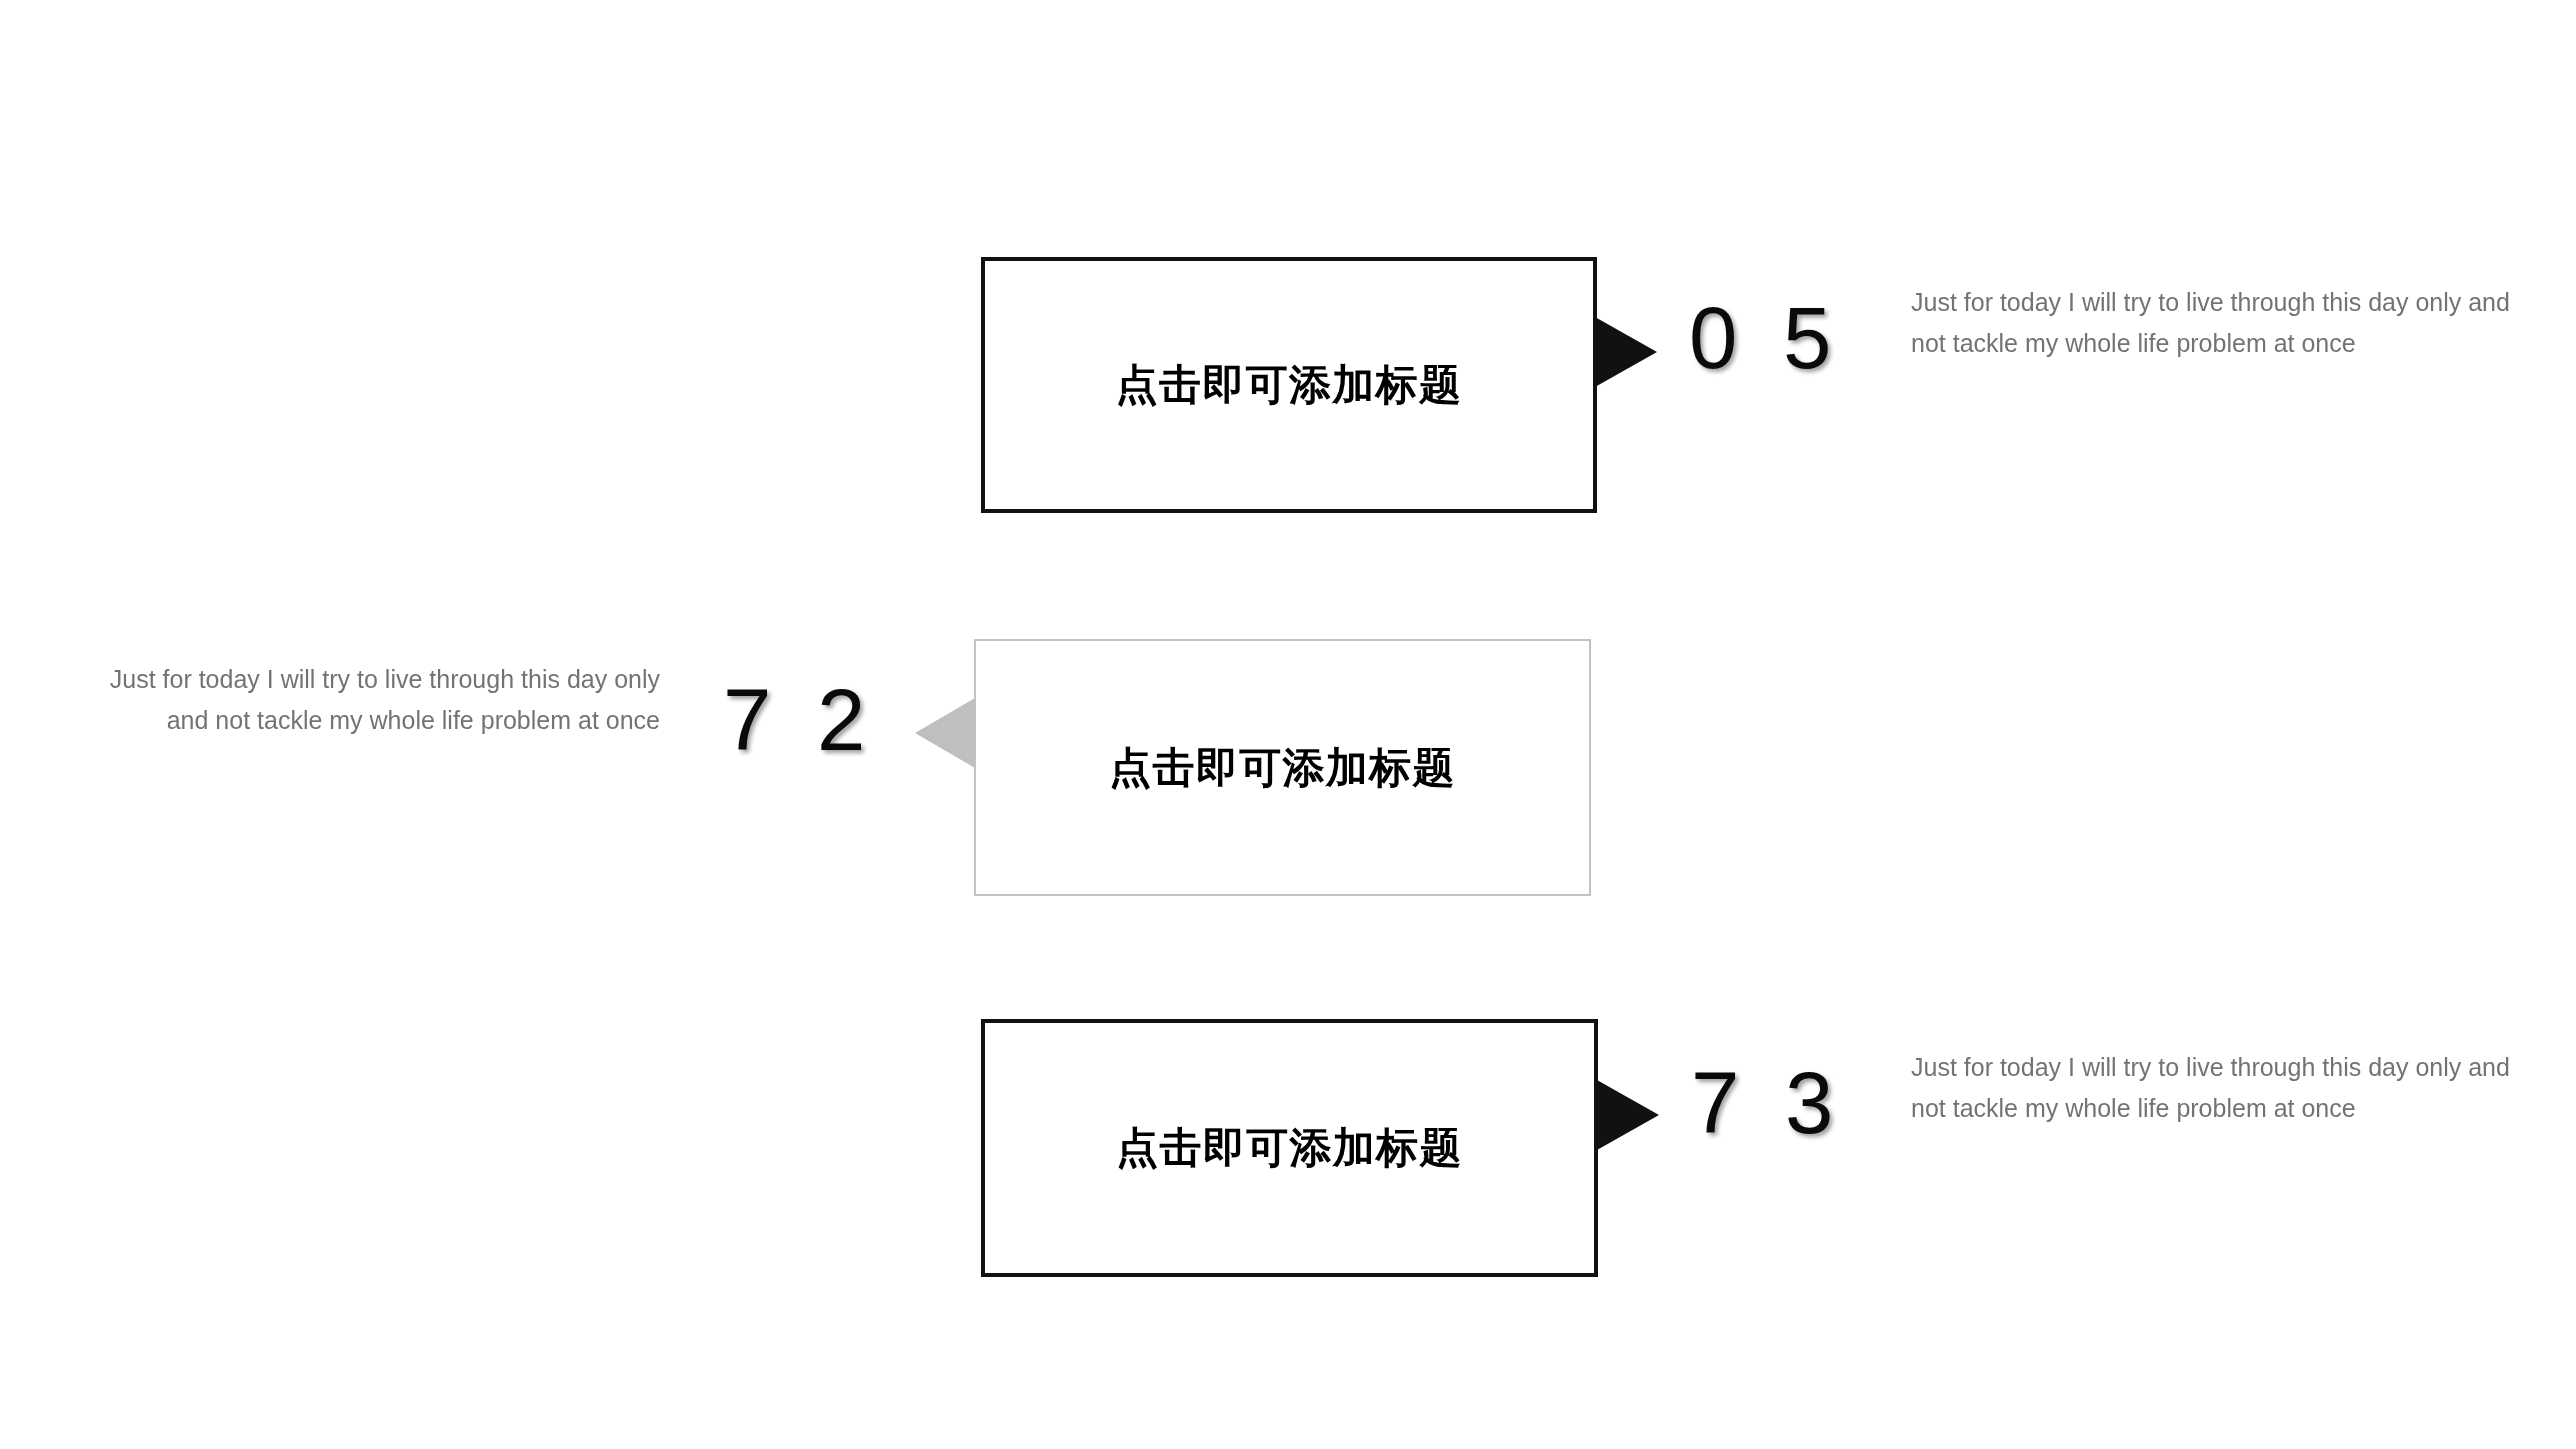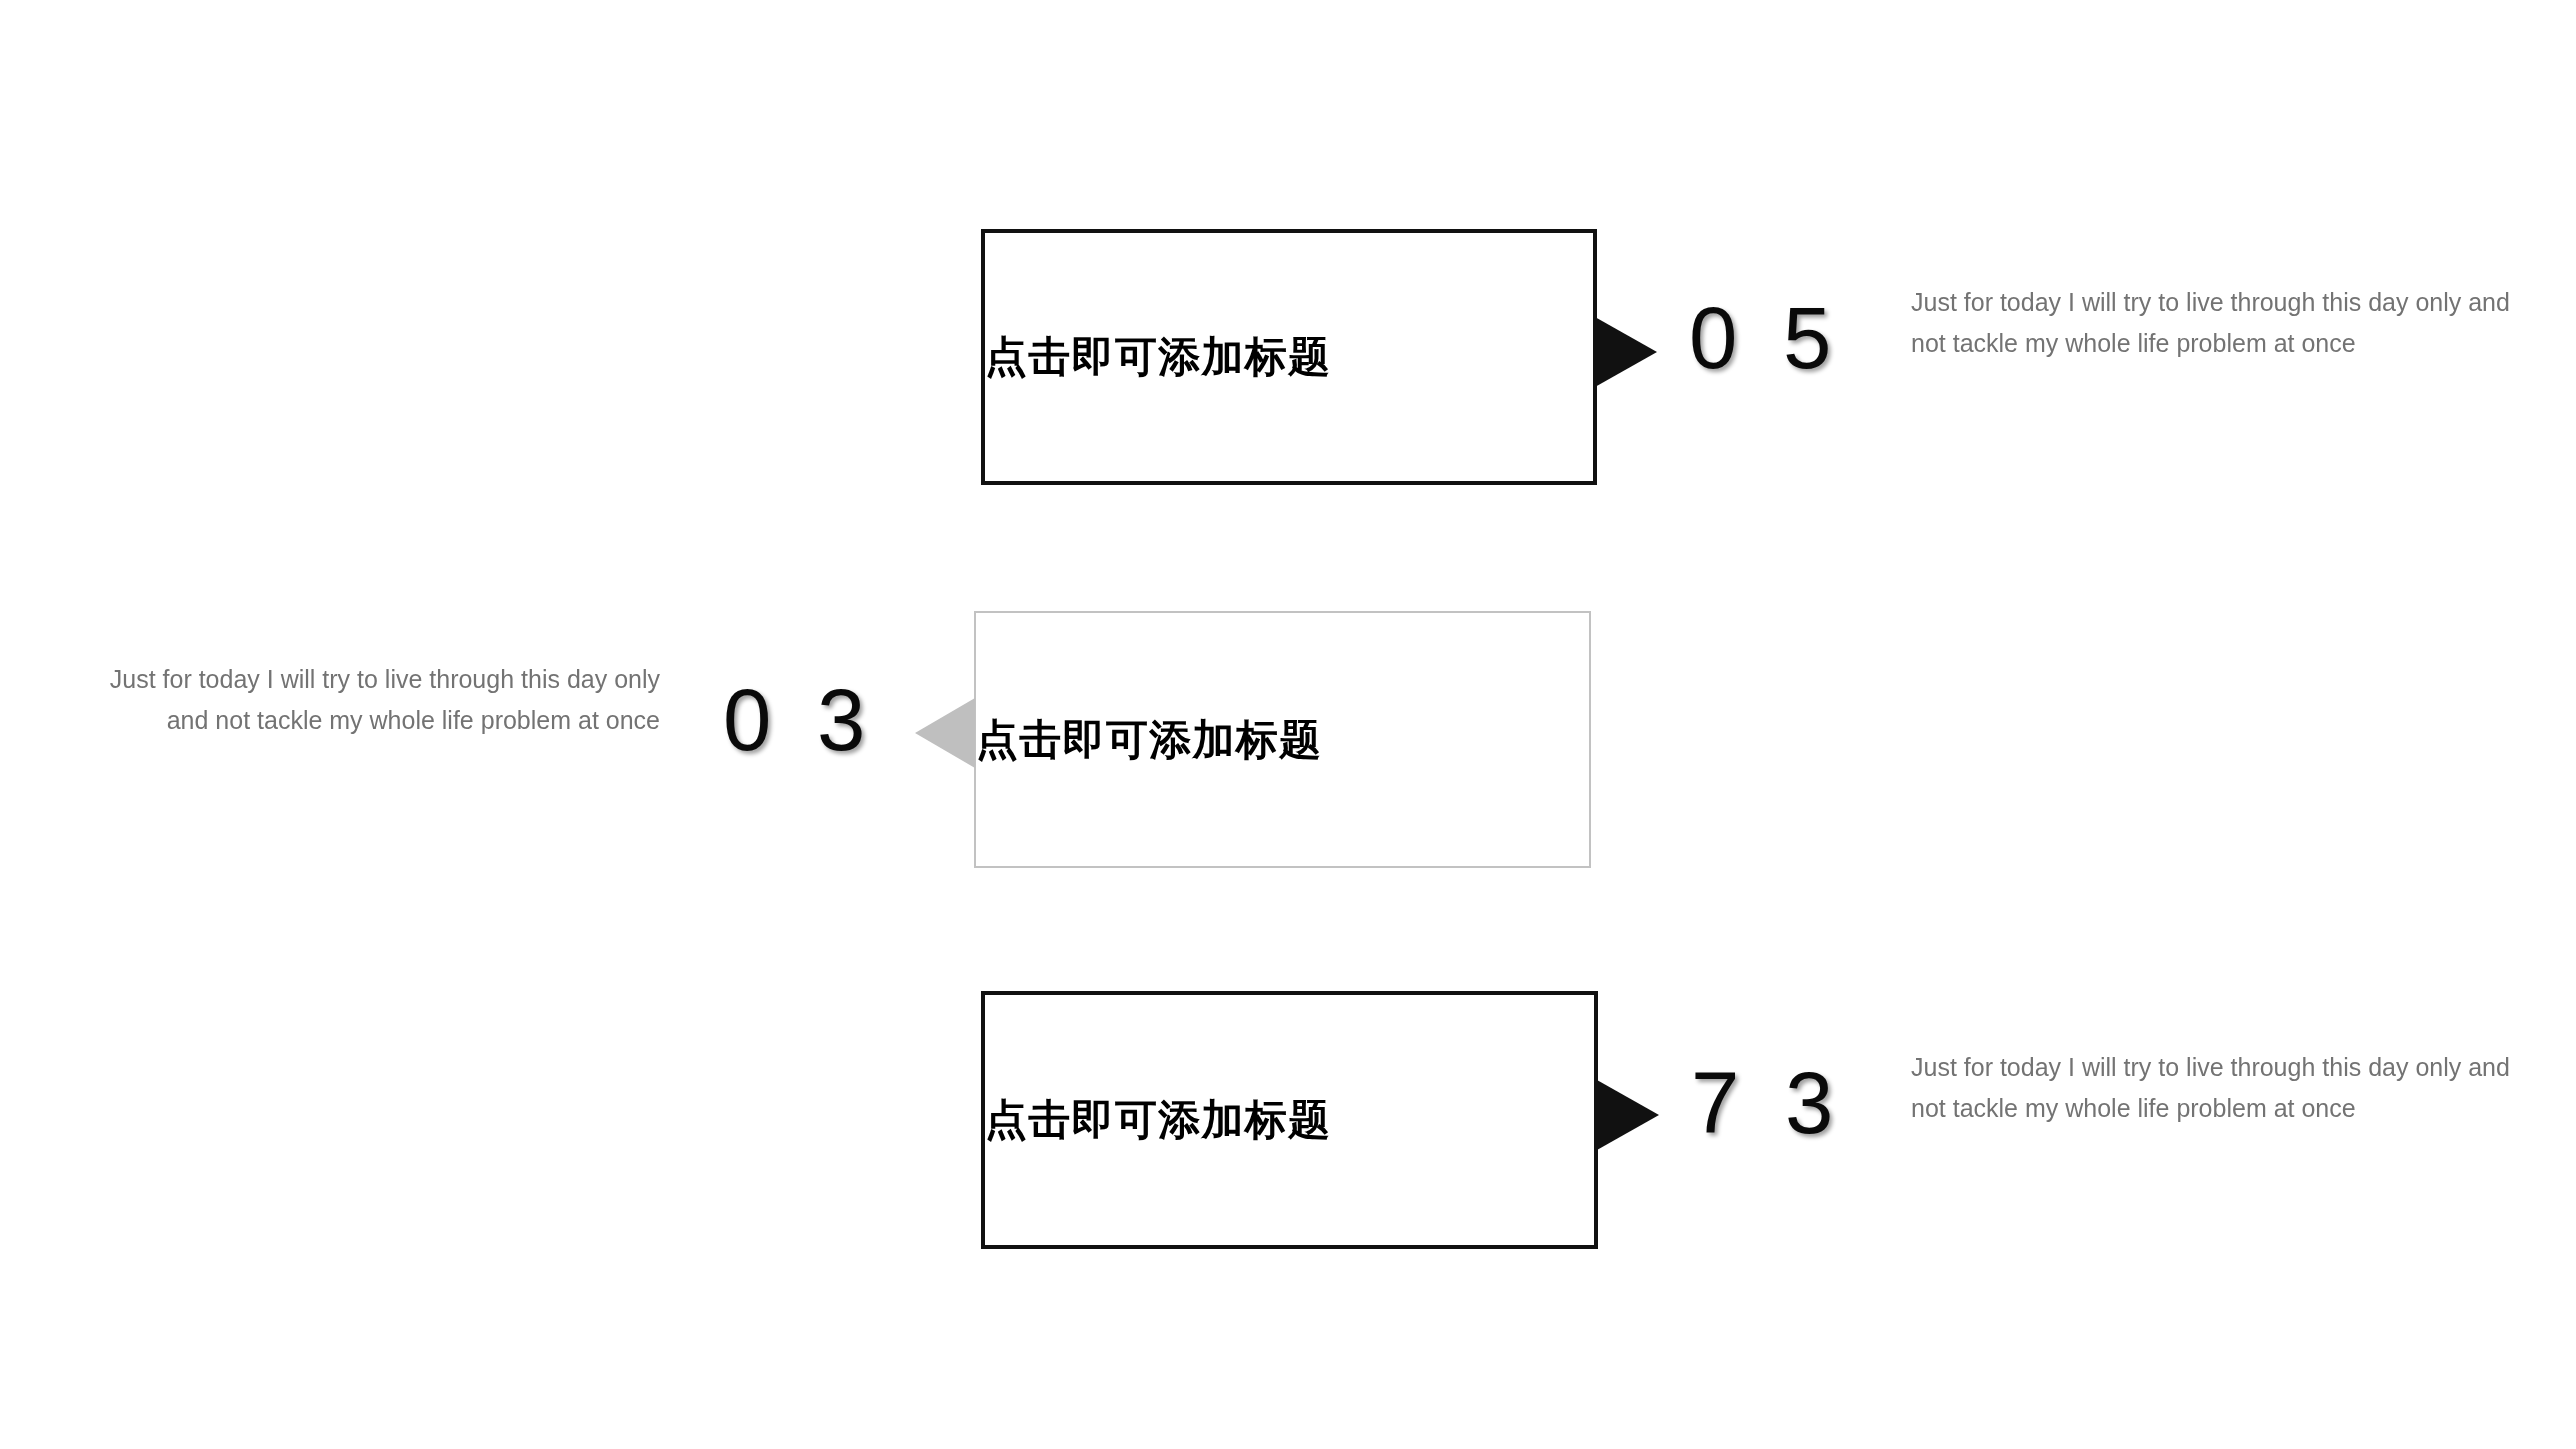--- a/index.html
+++ b/index.html
@@ -29,21 +29,22 @@
     width: 2576px;
   }
 
   
   .title-box {
     position: absolute;
     box-sizing: border-box;
     background: #ffffff;
     display: flex;
     align-items: center;
-    justify-content: flex-start;
+    justify-content: center;
+    margin-top: 28px;
   }
   .title-box.dark {
     border: 4.7px solid #111111;
   }
   .title-box.light {
     border: 2.7px solid #c2c2c2;
   }
   .title-text {
     font-size: 42px;
     font-weight: bold;
@@ -132,21 +133,21 @@
   </div>
 
   <div class="row" id="row2">
 
     <div class="title-box light" id="box2">
       <span class="title-text">点击即可添加标题</span>
     </div>
 
     <div class="arrow left-light" id="arrow2"></div>
 
-    <div class="number" id="num2">0 3</div>
+    <div class="number" id="num2">7 2</div>
 
     <div class="body-text align-right" id="text2">Just for today I will try to live through this day only and not tackle my whole life problem at once</div>
   </div>
 
   <div class="row" id="row3">
 
     <div class="title-box dark" id="box3">
       <span class="title-text">点击即可添加标题</span>
     </div>
 

